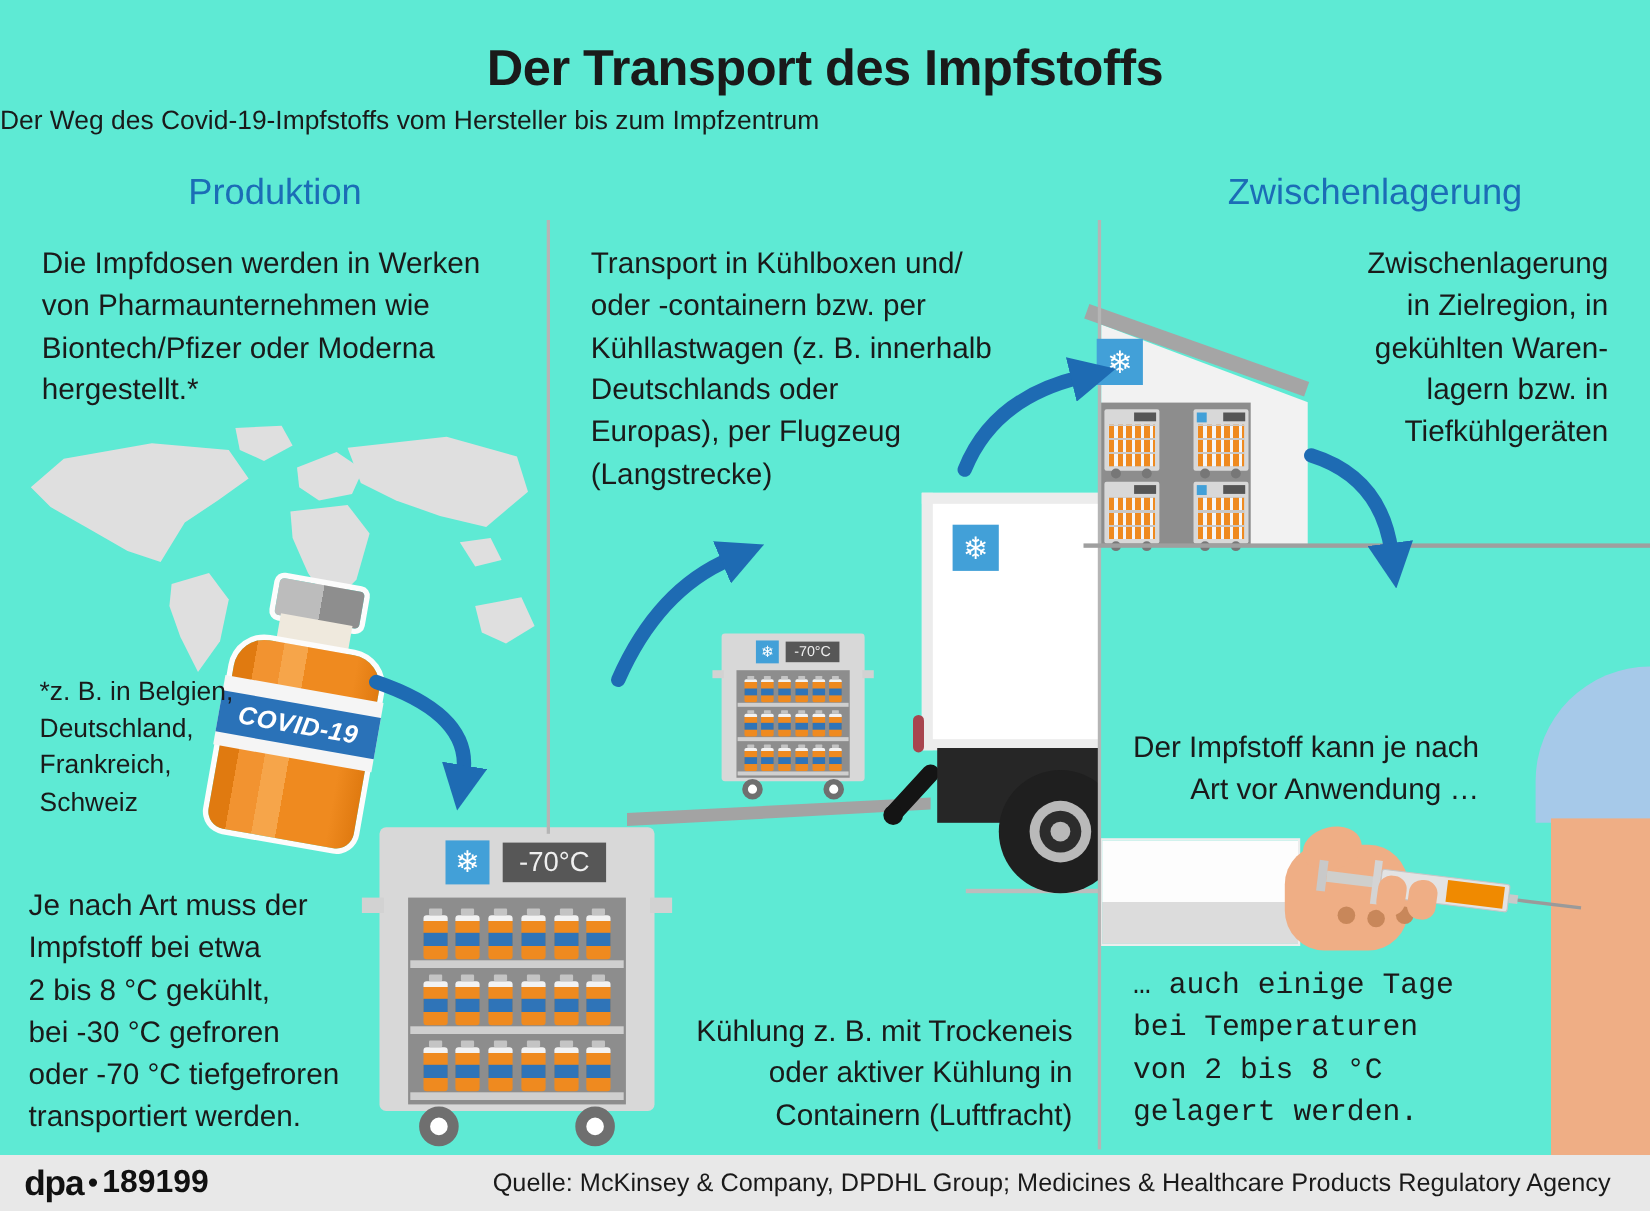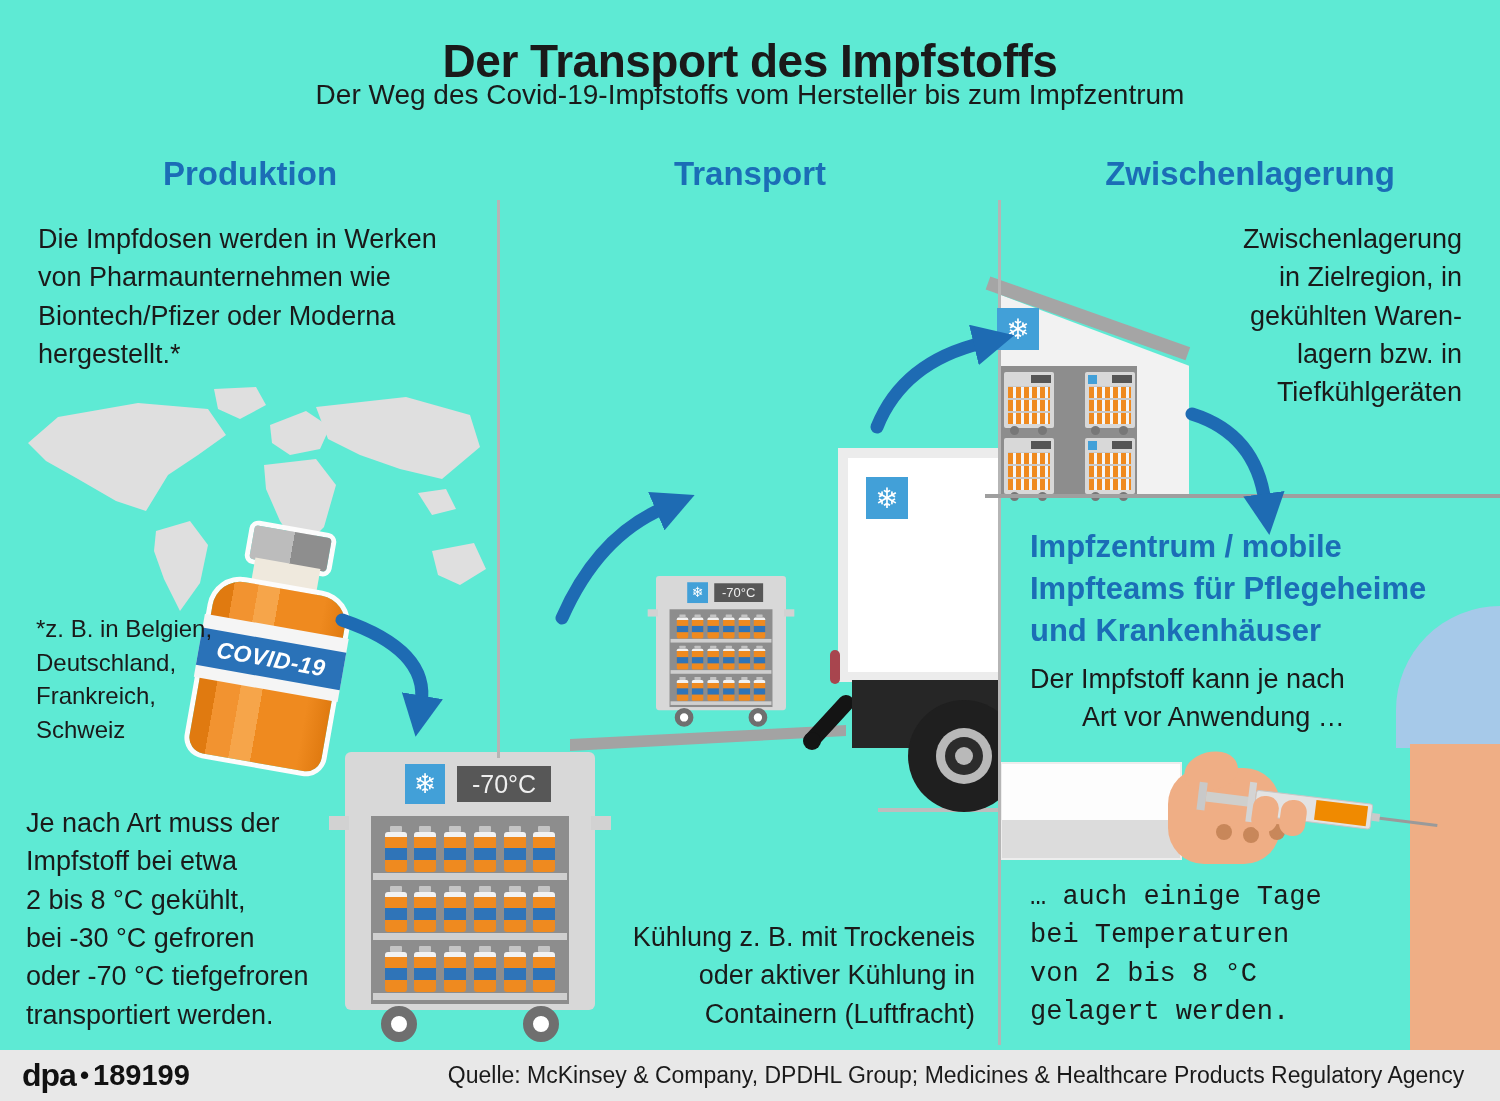--- a/index.html
+++ b/index.html
@@ -2,22 +2,22 @@
 <html><head>
 <meta charset="utf-8">
 <style>
   html,body{margin:0;padding:0;background:#fff;}
   .canvas{position:relative;width:1500px;height:1101px;background:#5eead4;overflow:hidden;
           font-family:"Liberation Sans",sans-serif;color:#1a1a1a;}
   .txt{position:absolute;white-space:pre-line;font-size:27px;line-height:1.42;color:#1a1a1a;z-index:6;}
   .txt.right{text-align:right;}
   .title{position:absolute;left:0;right:0;top:34px;text-align:center;font-size:46px;font-weight:bold;
          letter-spacing:-0.5px;z-index:6;}
-  .subtitle{position:absolute;left:0;right:0;top:79px;text-align:center;font-size:28px;z-index:6;}
-  .colhead{position:absolute;top:155px;text-align:center;font-size:33px;font-weight:bold;color:#1b6db6;z-index:6;}
+  .subtitle{position:absolute;left:0;right:0;top:96px;font-size:24px;z-index:6;}
+  .colhead{position:absolute;top:155px;text-align:center;font-size:33px;font-weight:normal;color:#1b6db6;z-index:6;}
   .colhead.prod{left:0;width:500px;}
   .colhead.trans{left:500px;width:500px;}
   .colhead.zwis{left:1000px;width:500px;}
   .blueheading{position:absolute;white-space:pre-line;font-size:31px;line-height:1.36;font-weight:bold;
                color:#1b6db6;z-index:6;}
   .divider{position:absolute;background:#b5b5b5;z-index:4;}
   .div-v1{left:497px;top:200px;width:3px;height:558px;}
   .div-v2{left:998px;top:200px;width:3px;height:845px;}
   .div-h{left:985px;top:494px;width:515px;height:4px;background:#9f9f9f;z-index:4;}
 
@@ -131,21 +131,20 @@
 </style>
 </head>
 <body>
 
 <div class="canvas">
 
   <div class="title">Der Transport des Impfstoffs</div>
   <div class="subtitle">Der Weg des Covid-19-Impfstoffs vom Hersteller bis zum Impfzentrum</div>
 
   <div class="colhead prod">Produktion</div>
-  <div class="colhead trans">Transport</div>
   <div class="colhead zwis">Zwischenlagerung</div>
 
   <div class="divider div-v1"></div>
   <div class="divider div-v2"></div>
   <div class="divider div-h"></div>
 
   <svg class="worldmap" viewBox="0 0 480 245">
     <g fill="#dfdfdf">
       <path d="M10,60 L40,34 L120,20 L190,26 L208,52 L180,72 L150,92 L128,128 L98,118 L60,96 L28,78 Z"></path>
       <path d="M196,6 L238,4 L248,22 L222,36 L200,26 Z"></path>
@@ -251,20 +250,26 @@
           <div class="vial"></div>
           <div class="vial"></div>
           <div class="vial"></div>
           <div class="vial"></div>
         </div>
       </div>
     <div class="cart-wheel l"></div>
     <div class="cart-wheel r"></div>
   </div>
 
+  <div class="txt" style="left:537px;top:220px;width:455px;">Transport in Kühlboxen und/
+oder -containern bzw. per
+Kühllastwagen (z. B. innerhalb
+Deutschlands oder
+Europas), per Flugzeug
+(Langstrecke)</div>
   <div class="txt right" style="left:560px;top:918px;width:415px;">Kühlung z. B. mit Trockeneis
 oder aktiver Kühlung in
 Containern (Luftfracht)</div>
 
   <div class="truck-box"></div>
   <div class="snowsq truck-snow">
       <span>❄</span>
     </div>
   <div class="truck-light"></div>
   <div class="truck-chassis"></div>
@@ -293,23 +298,20 @@
     </div>
   <div class="snowsq wh-snow">
       <span>❄</span>
     </div>
 
   <div class="txt right" style="left:1150px;top:220px;width:312px;">Zwischenlagerung
 in Zielregion, in
 gekühlten Waren-
 lagern bzw. in
 Tiefkühlgeräten</div>
-  <div class="blueheading" style="left:1030px;top:526px;">Impfzentrum / mobile
-Impfteams für Pflegeheime
-und Krankenhäuser</div>
   <div class="txt" style="left:1030px;top:660px;text-align:right;">Der Impfstoff kann je nach
 Art vor Anwendung …</div>
   <div class="txt" style="left:1030px;top:878px;font-family:Liberation Mono, monospace;">… auch einige Tage
 bei Temperaturen
 von 2 bis 8 °C
 gelagert werden.</div>
 
   <div class="doc-sleeve"></div>
   <div class="fist"></div>
   <div class="syringe">

